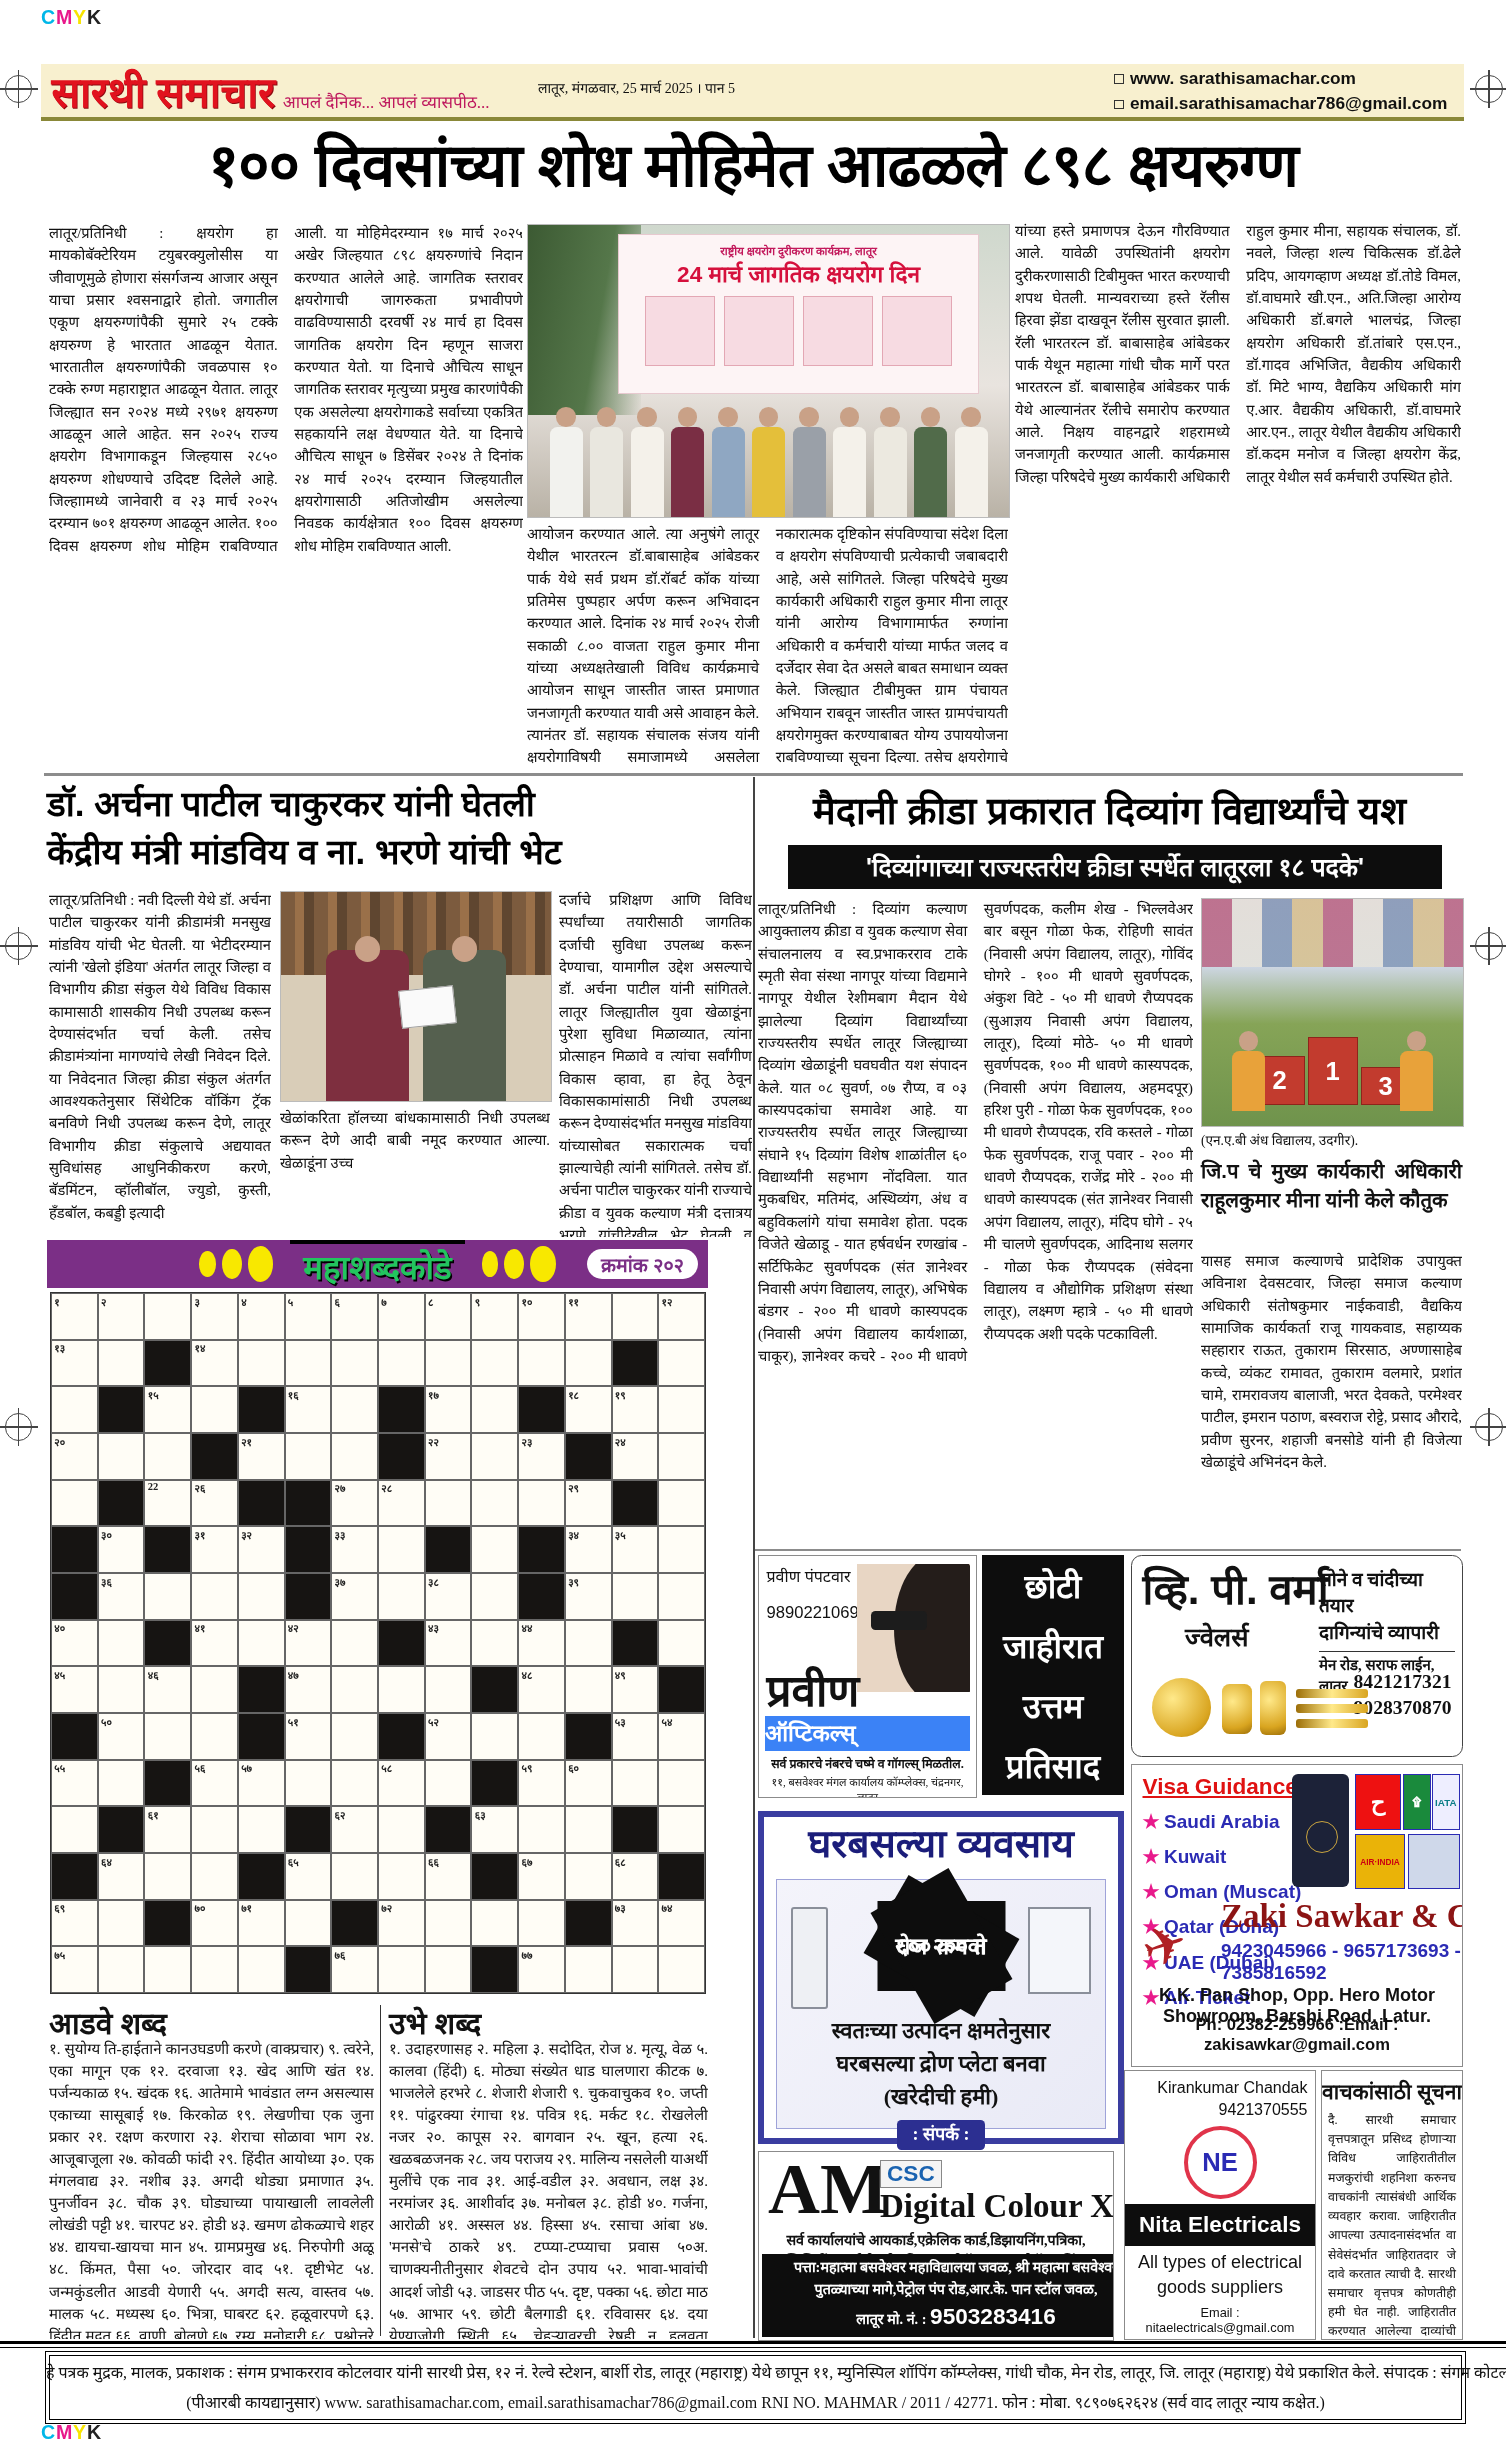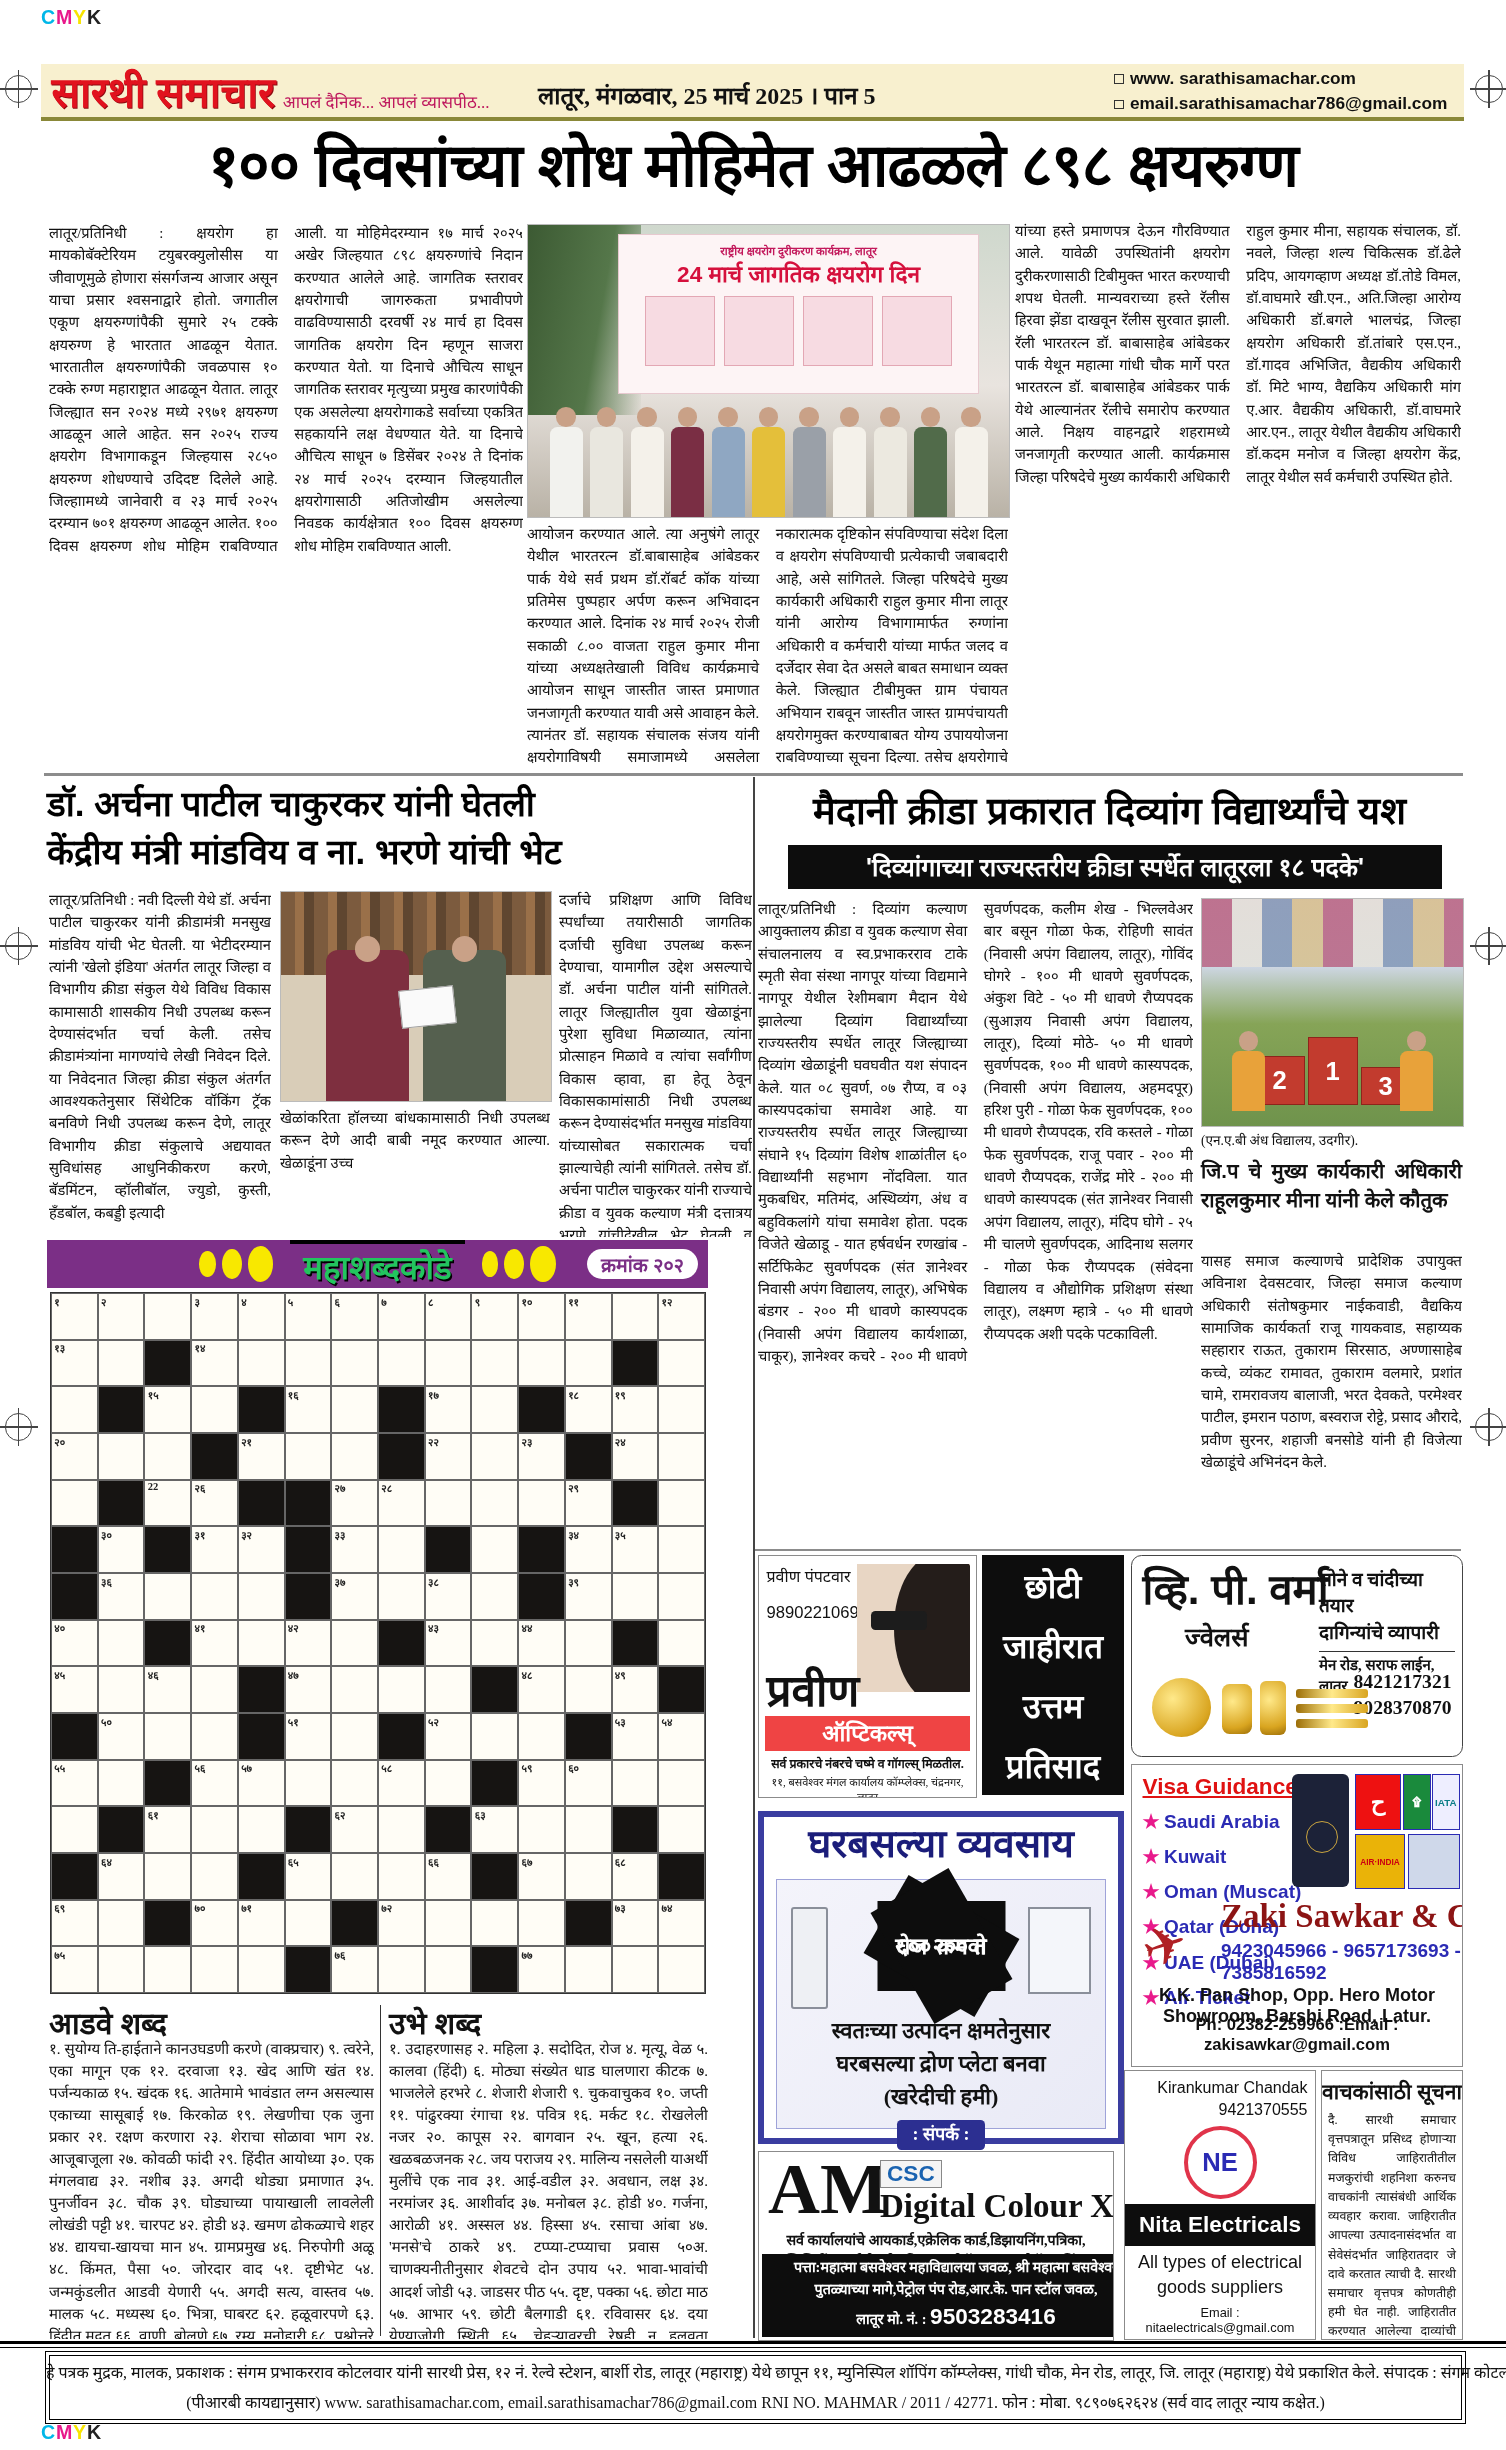--- a/index.html
+++ b/index.html
@@ -11,21 +11,21 @@
   .cmyk b:nth-child(3){color:#f7e400;} .cmyk b:nth-child(4){color:#222;}
   .regmark{width:25.6px;height:25.6px;border:1.5px solid #444;border-radius:50%;}
   .regmark:before,.regmark:after{content:"";position:absolute;background:#444;}
   .regmark:before{left:50%;top:-6px;width:1.5px;height:38px;margin-left:-0.8px;}
   .regmark:after{top:50%;left:-6px;height:1.5px;width:38px;margin-top:-0.8px;}
   
   .mast{background:#f8f0cf;display:flex;align-items:center;}
   .logo{color:#e1121e;font-weight:bold;font-size:42px;font-family:"Liberation Serif",serif;
         text-shadow:0.8px 0.8px 0 #8c0a10;white-space:nowrap;padding-left:10.5px;}
   .tagline{font-size:17px;font-weight:normal;color:#be185d;margin-left:7.5px;padding-top:21px;white-space:nowrap;}
-  .dateline{font-size:24px;font-weight:bold;white-space:nowrap;}
+  .dateline{font-size:14px;font-weight:normal;white-space:nowrap;}
   .contacts{font-family:"Liberation Sans",sans-serif;font-size:17.3px;font-weight:bold;line-height:25.6px;}
   .contacts .sqb{display:inline-block;width:7.5px;height:7.5px;border:1.5px solid #333;margin-right:6px;}
   .oliverule{background:#8a8838;}
   
   .h1{font-family:"Liberation Sans",sans-serif;font-weight:bold;font-size:60px;text-align:center;
       line-height:81px;letter-spacing:-0.8px;color:#000;white-space:nowrap;}
   .h2{font-family:"Liberation Sans",sans-serif;font-weight:bold;font-size:35px;line-height:48px;color:#000;}
   .h3{font-family:"Liberation Sans",sans-serif;font-weight:bold;font-size:38px;text-align:center;color:#000;white-space:nowrap;}
   .subbar{background:#0d0d0d;color:#fff;font-family:"Liberation Sans",sans-serif;font-weight:bold;
           font-size:25px;text-align:center;line-height:44px;white-space:nowrap;}
@@ -81,21 +81,21 @@
   .cluehead{font-family:"Liberation Sans",sans-serif;font-weight:bold;font-size:30px;}
   .cluetext{font-size:15px;line-height:1.47;text-align:justify;overflow:hidden;}
   
   .adbox{border:0.8px solid #8b8b8b;background:#fff;overflow:hidden;}
   .sans{font-family:"Liberation Sans",sans-serif;}
   
   .pv-face{position:absolute;right:6px;top:7.5px;width:113px;height:128px;background:#e8d6c4;overflow:hidden;}
   .pv-hair{position:absolute;right:-13.6px;top:-10.5px;width:90px;height:151px;background:#241d1a;border-radius:50% 40% 40% 50%;}
   .pv-glass{position:absolute;left:13.6px;top:47px;width:56px;height:19.6px;background:#1c1c1c;border-radius:4.5px;}
   .pv-big{font-family:"Liberation Sans",sans-serif;font-weight:bold;font-size:44px;line-height:1;}
-  .pv-bar{background:#ef4444;color:#fff;font-weight:bold;font-size:22.6px;text-align:center;line-height:35px;}
+  .pv-bar{background:#3b82f6;color:#fff;font-weight:bold;font-size:22.6px;text-align:left;line-height:35px;}
   .blackad{background:#0d0d0d;color:#fff;display:flex;flex-direction:column;justify-content:space-around;
            align-items:center;font-weight:bold;font-size:33px;}
   
   .verma{border:1.5px solid #444;border-radius:10.5px;}
   .vm-name{font-family:"Liberation Sans",sans-serif;font-weight:bold;font-size:42px;line-height:1.05;}
   .vm-sub{font-family:"Liberation Sans",sans-serif;font-weight:bold;font-size:25.6px;}
   .vm-tag{font-weight:bold;font-size:19px;line-height:1.4;}
   .vm-phone{font-weight:bold;font-size:19.6px;line-height:1.35;text-align:right;}
   .gold{background:radial-gradient(circle at 35% 35%,#ffe98a,#d9a520 70%,#9c6e08);border-radius:50%;}
   .goldbar{background:linear-gradient(90deg,#9c6e08,#ffe98a,#d9a520);border-radius:3px;}

